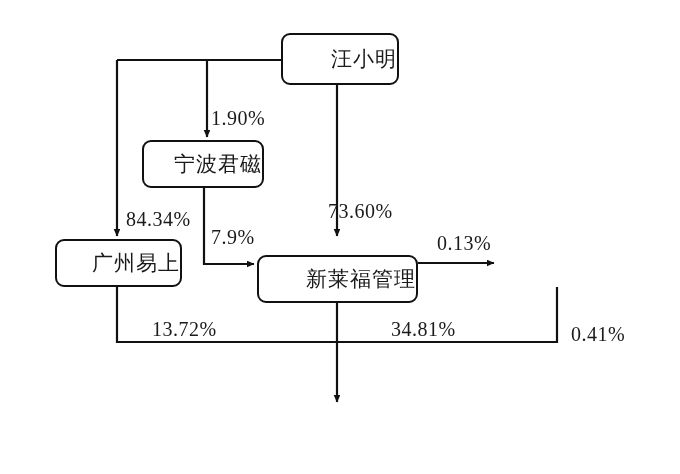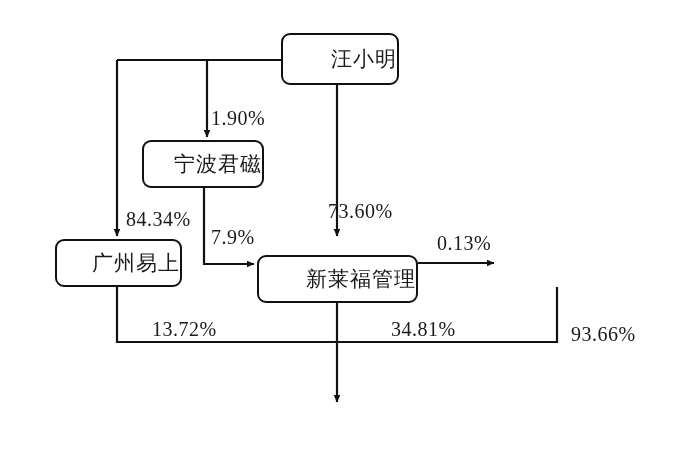--- a/index.html
+++ b/index.html
@@ -107,15 +107,15 @@
   <div class="edge-label" style="left:328px; top:201px;">73.60%</div>
 
   <div class="edge-label" style="left:211px; top:227px;text-align:center;">7.9%</div>
 
   <div class="edge-label" style="left:437px; top:233px;">0.13%</div>
 
   <div class="edge-label" style="left:124px; top:319px;margin-left:28px;">13.72%</div>
 
   <div class="edge-label" style="left:344px; top:319px;margin-left:47px;">34.81%</div>
 
-  <div class="edge-label" style="left:571px; top:324px;">93.66%</div>
+  <div class="edge-label" style="left:571px; top:324px;">0.41%</div>
 
 </div>
 
 </body></html>

